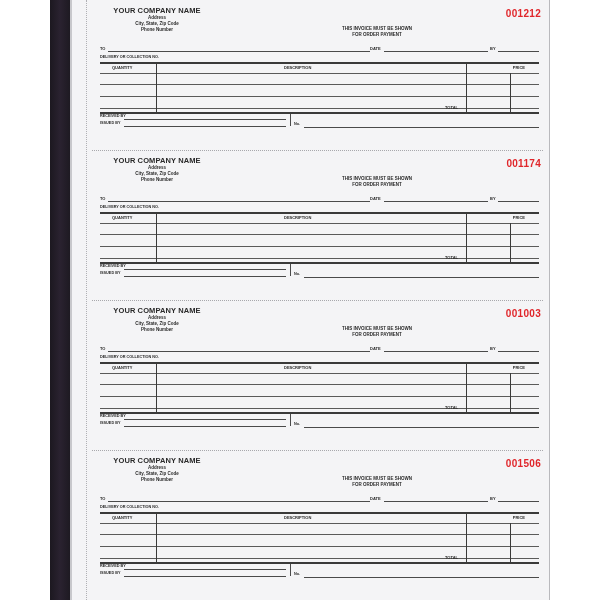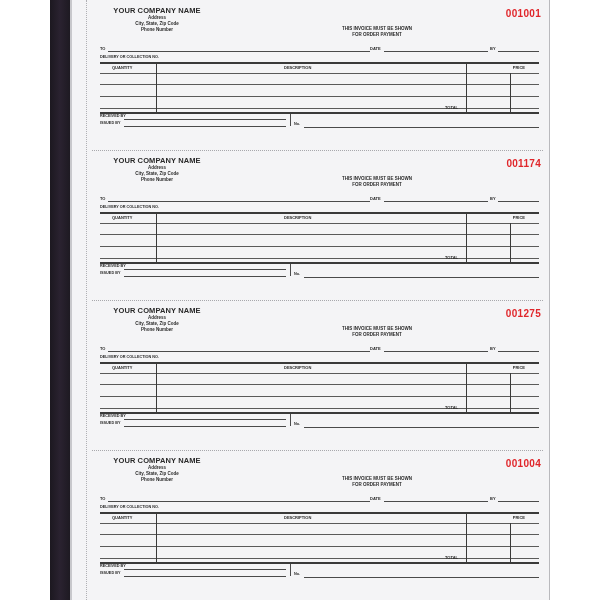--- a/index.html
+++ b/index.html
@@ -62,21 +62,21 @@
     <div class="company">
       <div class="name">YOUR COMPANY NAME</div>
       <div class="line">Address</div>
       <div class="line">City, State, Zip Code</div>
       <div class="line">Phone Number</div>
     </div>
     <div class="notice">
       <div>THIS INVOICE MUST BE SHOWN</div>
       <div>FOR ORDER PAYMENT</div>
     </div>
-    <div class="number">001001</div>
+    <div class="number">001212</div>
 
     <div class="to-row">
       <span class="lbl" style="left:0;top:0">TO</span>
       <div class="uline" style="left:8px;width:262px;top:5px"></div>
       <span class="lbl" style="left:270px;top:0">DATE</span>
       <div class="uline" style="left:284px;width:104px;top:5px"></div>
       <span class="lbl" style="left:390px;top:0">BY</span>
       <div class="uline" style="left:398px;right:0;top:5px"></div>
     </div>
     <div class="ref-row">DELIVERY OR COLLECTION NO.</div>
@@ -158,21 +158,21 @@
     <div class="company">
       <div class="name">YOUR COMPANY NAME</div>
       <div class="line">Address</div>
       <div class="line">City, State, Zip Code</div>
       <div class="line">Phone Number</div>
     </div>
     <div class="notice">
       <div>THIS INVOICE MUST BE SHOWN</div>
       <div>FOR ORDER PAYMENT</div>
     </div>
-    <div class="number">001275</div>
+    <div class="number">001003</div>
 
     <div class="to-row">
       <span class="lbl" style="left:0;top:0">TO</span>
       <div class="uline" style="left:8px;width:262px;top:5px"></div>
       <span class="lbl" style="left:270px;top:0">DATE</span>
       <div class="uline" style="left:284px;width:104px;top:5px"></div>
       <span class="lbl" style="left:390px;top:0">BY</span>
       <div class="uline" style="left:398px;right:0;top:5px"></div>
     </div>
     <div class="ref-row">DELIVERY OR COLLECTION NO.</div>
@@ -206,21 +206,21 @@
     <div class="company">
       <div class="name">YOUR COMPANY NAME</div>
       <div class="line">Address</div>
       <div class="line">City, State, Zip Code</div>
       <div class="line">Phone Number</div>
     </div>
     <div class="notice">
       <div>THIS INVOICE MUST BE SHOWN</div>
       <div>FOR ORDER PAYMENT</div>
     </div>
-    <div class="number">001004</div>
+    <div class="number">001506</div>
 
     <div class="to-row">
       <span class="lbl" style="left:0;top:0">TO</span>
       <div class="uline" style="left:8px;width:262px;top:5px"></div>
       <span class="lbl" style="left:270px;top:0">DATE</span>
       <div class="uline" style="left:284px;width:104px;top:5px"></div>
       <span class="lbl" style="left:390px;top:0">BY</span>
       <div class="uline" style="left:398px;right:0;top:5px"></div>
     </div>
     <div class="ref-row">DELIVERY OR COLLECTION NO.</div>

